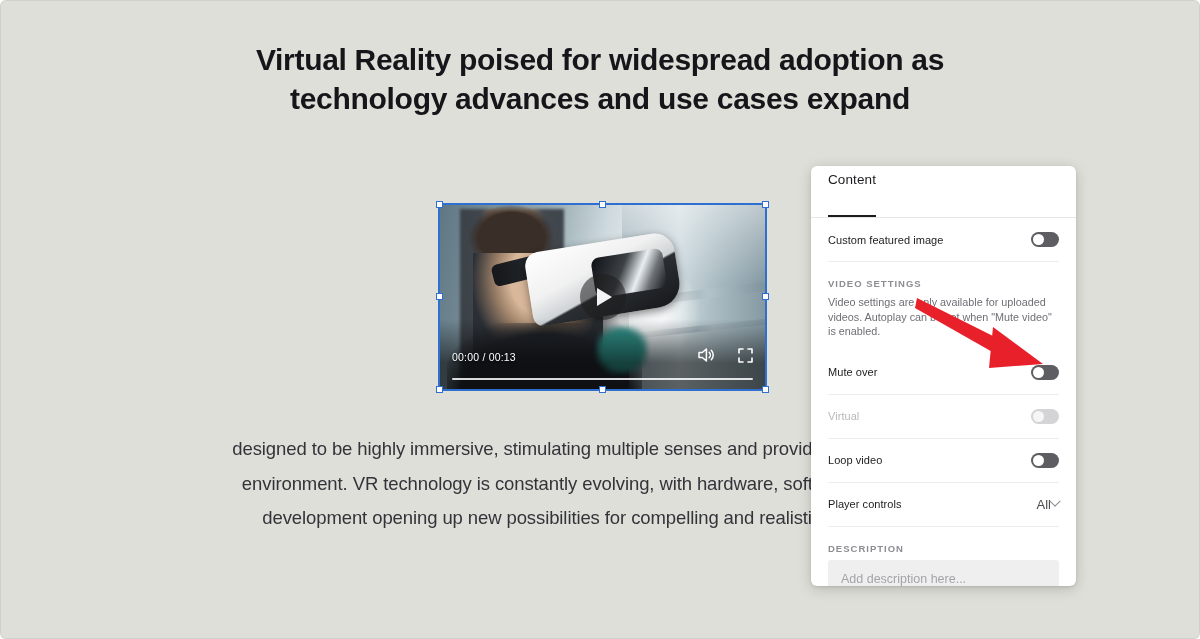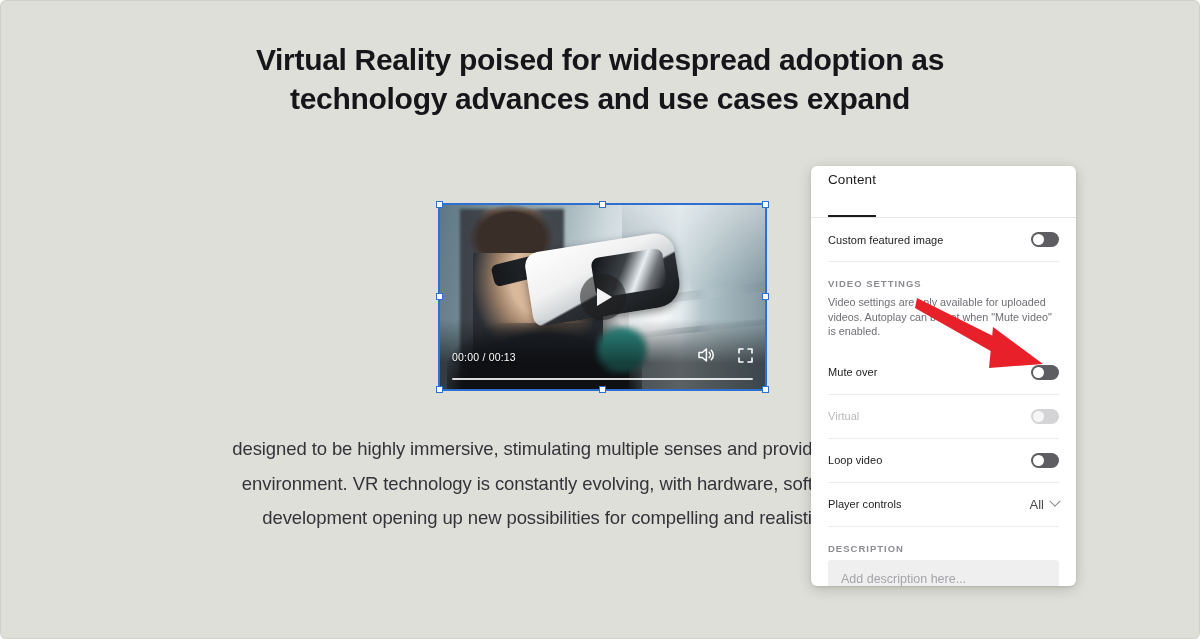--- a/index.html
+++ b/index.html
@@ -210,21 +210,21 @@
     height: 44px;
     display: flex; align-items: center; justify-content: space-between;
     border-bottom: 1px solid #ededed;
   }
   .row-label {
     font-size: 11px; color: #1c1c1e; letter-spacing: .05px;
   }
   .row-label.disabled { color: #b9b9b9; }
   .row-value {
     font-size: 13px; color: #4a4a4f;
-    display: flex; align-items: center; gap: 7px;
+    display: flex; align-items: center; gap: 0;
   }
   .section-head {
     font-size: 9.5px; letter-spacing: 1.0px;
     color: #8c8c92; font-weight: 700;
     padding-top: 16px; padding-bottom: 6px;
   }
   .helper {
     font-size: 10.8px; line-height: 14.5px; color: #6e6e75;
     padding-bottom: 12px;
   }

